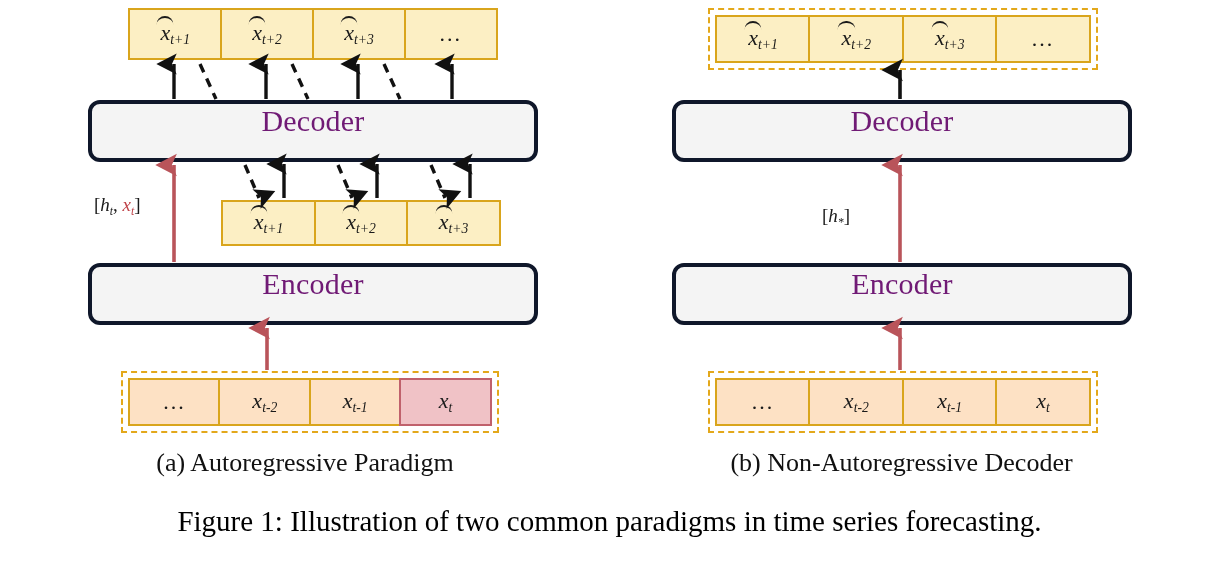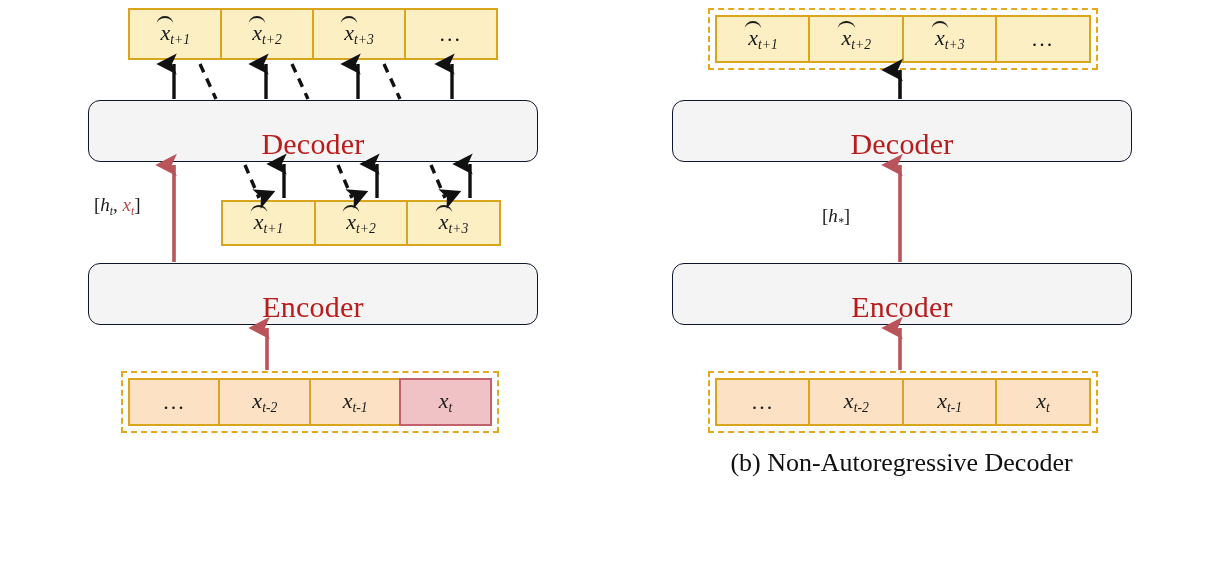--- a/index.html
+++ b/index.html
@@ -12,25 +12,25 @@
 
   
   .panel{position:absolute;top:0;height:480px;}
   #panel-a{left:0;width:610px;}
   #panel-b{left:584px;width:635px;}
 
   
   .block{
     position:absolute;
     background:#f4f4f4;
-    border:1px solid #0f172a;
+    border:4px solid #0f172a;
     border-radius:12px;
-    display:flex;align-items:flex-end;justify-content:center;
+    display:flex;align-items:flex-start;justify-content:center;
     font-size:30px;
-    color:#b91c1c;
+    color:#701a75;
     letter-spacing:.2px;
     box-sizing:border-box;
   }
 
   
   .row{position:absolute;display:flex;box-sizing:border-box;}
   .row.dashed{
     border:2px dashed #e3a81b;
     padding:5px;
     background:transparent;
@@ -133,20 +133,21 @@
           <span><span class="mathi">x</span><span class="sub">t-2</span></span>
         </div>
         <div class="cell inp" style="flex: 1 1 0px;">
           <span><span class="mathi">x</span><span class="sub">t-1</span></span>
         </div>
         <div class="cell hl" style="flex: 1 1 0px;">
           <span><span class="mathi">x</span><span class="sub">t</span></span>
         </div>
       </div>
 
+    <div class="subcap" style="left:0px;top:448px;width:610px;">(a) Autoregressive Paradigm</div>
   </div>
 
   <div class="panel" id="panel-b">
 
     <div class="row dashed" id="b-output-row" style="left:124px;top:8px;width:390px;height:62px;">
         <div class="cell pred" style="flex: 1 1 0px;">
           <span><span class="mathi hatwrap">x</span><span class="sub">t+1</span></span>
         </div>
         <div class="cell pred" style="flex: 1 1 0px;">
           <span><span class="mathi hatwrap">x</span><span class="sub">t+2</span></span>
@@ -241,13 +242,14 @@
 
     <g stroke="#b9545a" stroke-width="3.6" fill="none" marker-end="url(#arrRed)">
       <line x1="900" y1="262" x2="900" y2="165"></line>
     </g>
 
     <g stroke="#b9545a" stroke-width="3.6" fill="none" marker-end="url(#arrRed)">
       <line x1="900" y1="370" x2="900" y2="328"></line>
     </g>
   </svg>
 
+  <div id="figcaption">Figure 1: Illustration of two common paradigms in time series forecasting.</div>
 </div>
 
 </body></html>

